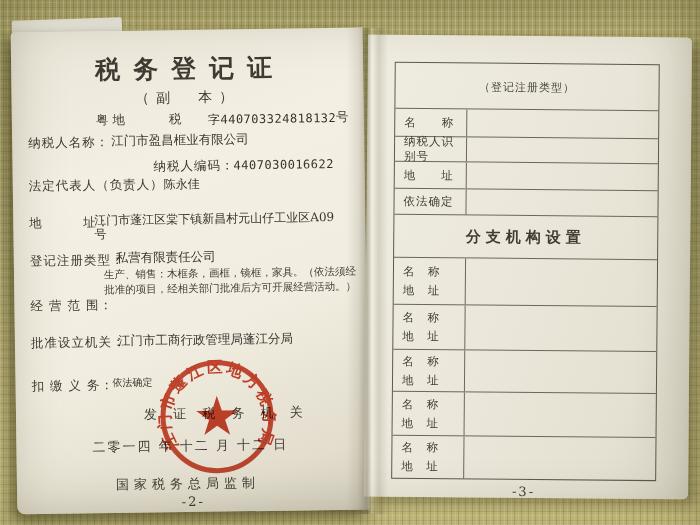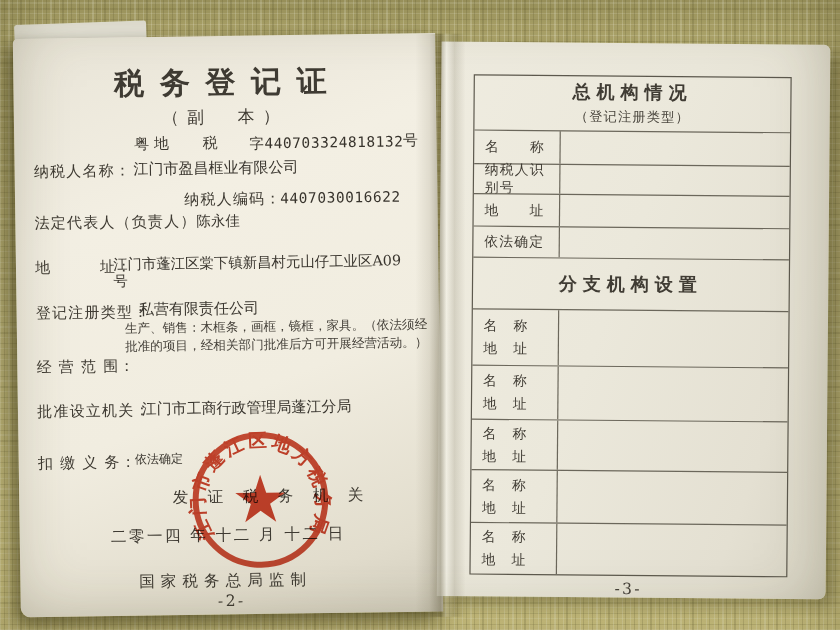--- a/index.html
+++ b/index.html
@@ -68,21 +68,21 @@
 
 <div class="scene">
   <div class="mat"></div>
   <div class="behind-sliver"></div>
 
   <div class="page left-page">
     <div class="inner">
       <div class="ln title">税务登记证</div>
       <div class="ln subtitle">（副　本）</div>
 
-      <div class="ln serial" style="left:100px;top:81px">粤  地</div>
+      <div class="ln serial" style="left:84px;top:81px">粤  地</div>
       <div class="ln serial" style="left:157px;top:81px">税</div>
       <div class="ln mono" style="left:196px;top:82px">字440703324818132</div>
       <div class="ln serial" style="left:324px;top:81px">号</div>
 
       <div class="ln lbl" style="left:16px;top:103px;font-size:12.5px">纳税人名称：</div>
       <div class="ln val" style="left:99px;top:102px;font-size:12.5px">江门市盈昌框业有限公司</div>
 
       <div class="ln lbl" style="left:141px;top:128px;font-size:12.5px">纳税人编码：</div>
       <div class="ln mono" style="left:221px;top:129px">4407030016622</div>
 
@@ -120,21 +120,20 @@
         <polygon fill="#c8371f" points="67,46 71.9,61 87.9,61 75,70.3 79.9,85.3 67,76 54.1,85.3 59,70.3 46.1,61 62.1,61"></polygon>
       </svg>
     </div>
   </div>
 
   <div class="fold"></div>
 
   <div class="page right-page">
     <div class="rtable">
       <div class="thead" style="height:45px">
-        <div class="ttitle">总机构情况</div>
         <div class="tsub">（登记注册类型）</div>
       </div>
       <div class="trow" style="height:28px">
         <div class="tlabel">名　　称</div>
         <div class="tvalue"></div>
       </div>
       <div class="trow" style="height:25px">
         <div class="tlabel">纳税人识别号</div>
         <div class="tvalue"></div>
       </div>

